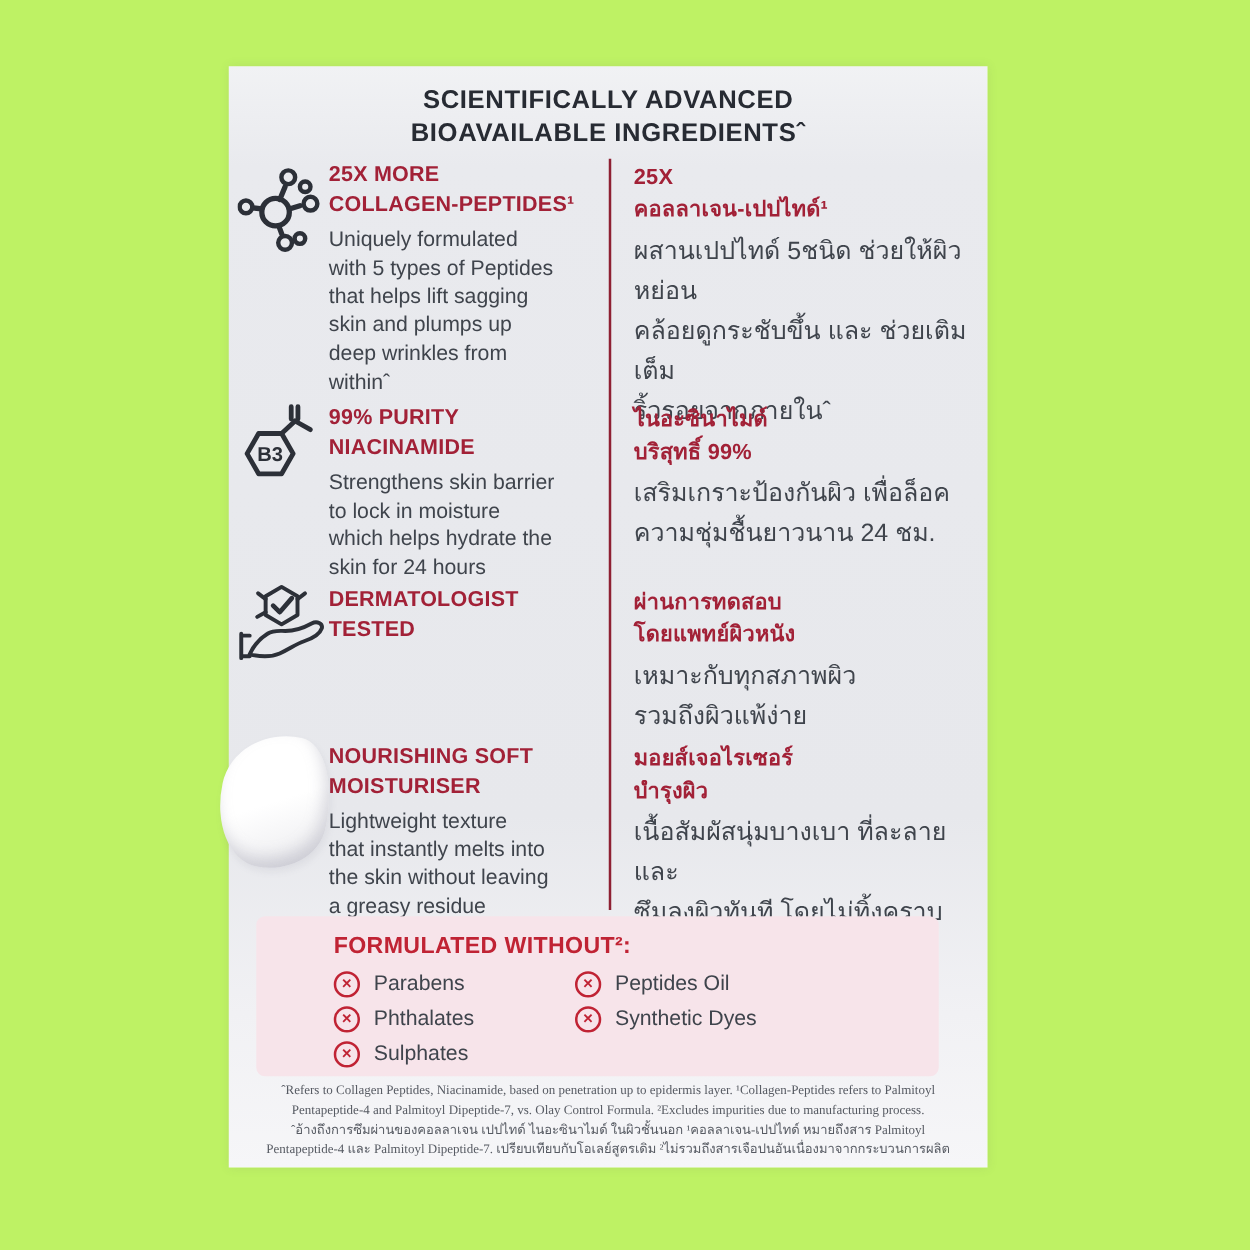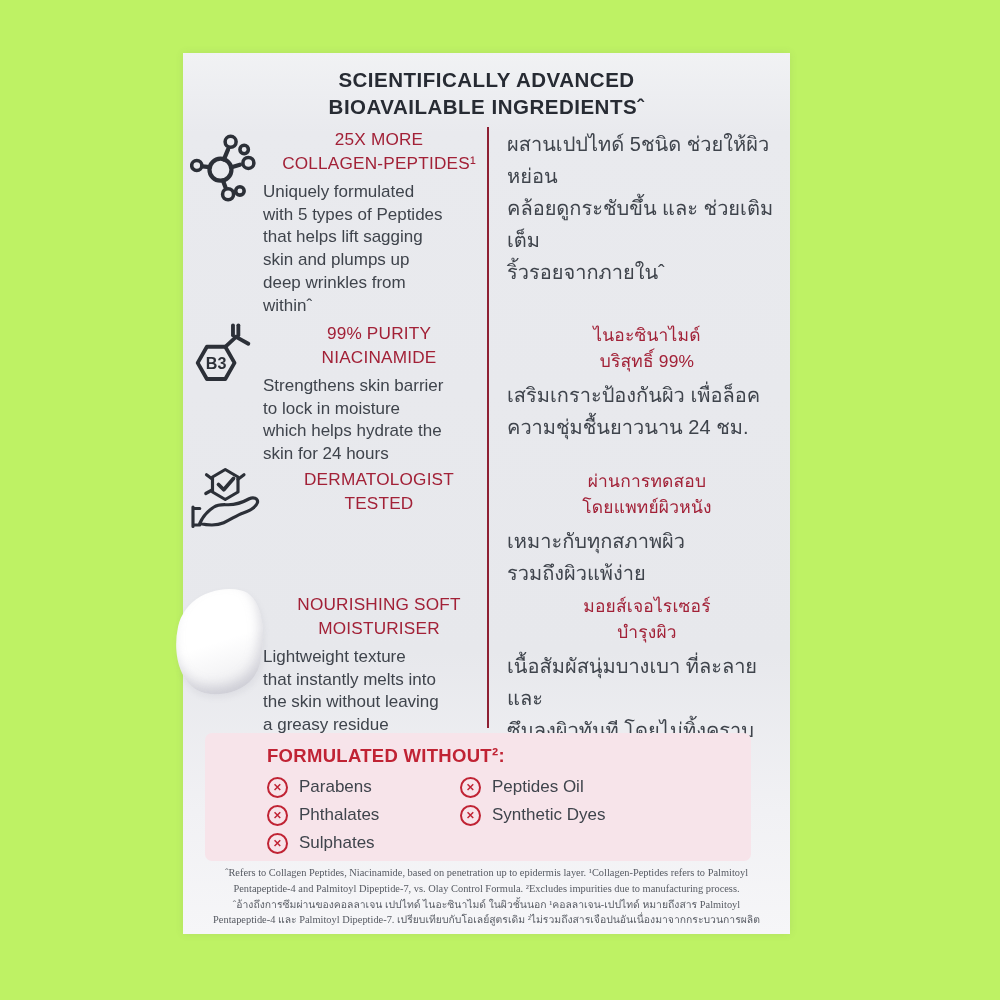--- a/index.html
+++ b/index.html
@@ -8,22 +8,22 @@
   .panel{position:absolute;left:183px;top:53px;width:607px;height:881px;
          background:linear-gradient(180deg,#f1f2f4 0%,#e9eaee 9%,#e7e8ec 68%,#f1f1f4 86%,#f6f6f8 100%);
          box-shadow:0 0 8px rgba(80,80,95,0.10);}
   .title{position:absolute;top:13px;left:0;right:0;text-align:center;
          font-weight:bold;font-size:20.5px;line-height:1.33;letter-spacing:.5px;color:#272b33;}
   .divider{position:absolute;left:304px;top:74px;width:2px;height:601px;background:#8e2033;}
   .section{position:absolute;left:0;width:607px;}
   .icon-box{position:absolute;left:7px;top:2px;width:70px;height:82px;}
   .en-col{position:absolute;left:80px;top:0;width:232px;}
   .th-col{position:absolute;left:324px;top:1px;width:280px;}
-  .sec-head{margin:0 0 5px;font-size:17.2px;font-weight:normal;line-height:1.42;
-            color:#a22137;white-space:pre-line;letter-spacing:.2px;text-align:center;}
+  .sec-head{margin:0 0 5px;font-size:17.2px;font-weight:bold;line-height:1.42;
+            color:#a22137;white-space:pre-line;letter-spacing:.2px;}
   .sec-body{margin:0;font-size:17px;line-height:1.34;color:#3f444c;white-space:pre-line;}
   .th-col .sec-head{font-size:17.4px;line-height:1.5;}
   .th-col .sec-body{font-size:20px;line-height:1.6;}
   .swatch{position:absolute;left:-7px;top:534px;width:88px;height:108px;
           background:linear-gradient(150deg,#ffffff 50%,#f2f2f4 78%,#e4e4e9 100%);
           border-radius:62% 38% 55% 45% / 45% 62% 38% 55%;
           transform:rotate(12deg);
           box-shadow:inset -5px -7px 12px rgba(150,150,165,.35), 2px 3px 6px rgba(120,120,135,.10);}
   .fw-box{position:absolute;left:22px;top:680px;width:546px;height:128px;
           background:#f7e4ea;border-radius:7px;}
@@ -75,20 +75,22 @@
         <h3 class="sec-head">25X MORE
 COLLAGEN-PEPTIDES¹</h3>
         <p class="sec-body">Uniquely formulated
 with 5 types of Peptides
 that helps lift sagging
 skin and plumps up
 deep wrinkles from
 withinˆ</p>
       </div>
       <div class="th-col">
+        <h3 class="sec-head">25X
+คอลลาเจน-เปปไทด์¹</h3>
         <p class="sec-body">ผสานเปปไทด์ 5ชนิด ช่วยให้ผิวหย่อน
 คล้อยดูกระชับขึ้น และ ช่วยเติมเต็ม
 ริ้วรอยจากภายในˆ</p>
       </div>
     </div>
 
     <div class="section" style="top:268px;">
       <div class="icon-box">
         <svg viewBox="0 0 86 86" width="66" height="66">
           <path class="ln" d="M10,52 L22,31 L46,31 L58,52 L46,73 L22,73 Z"></path>

